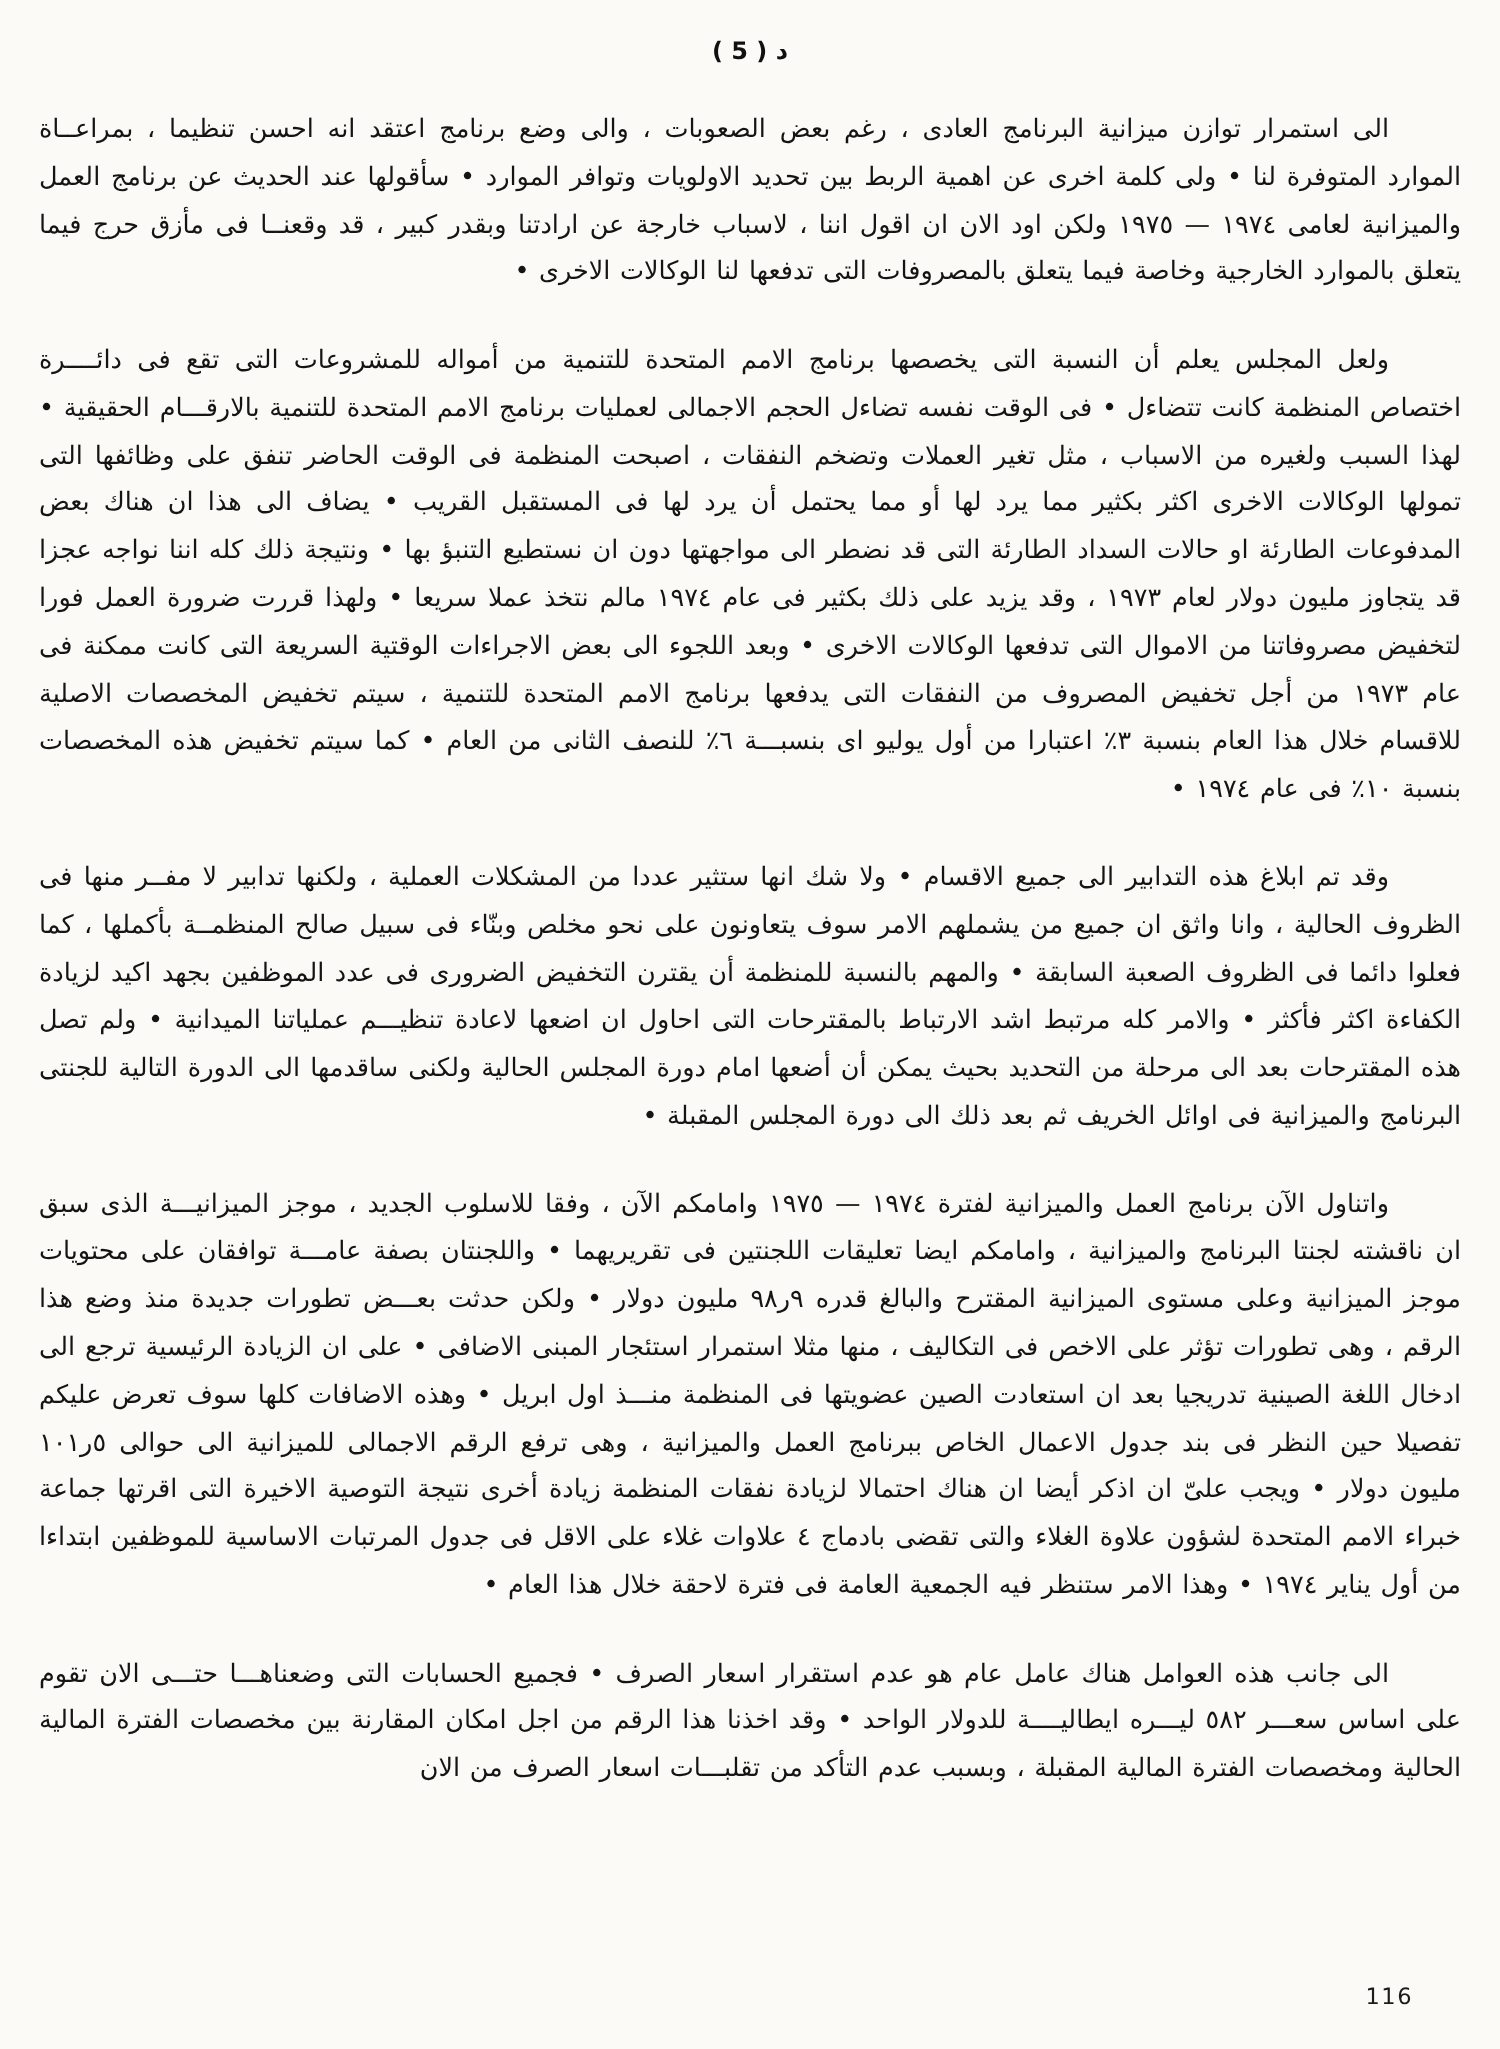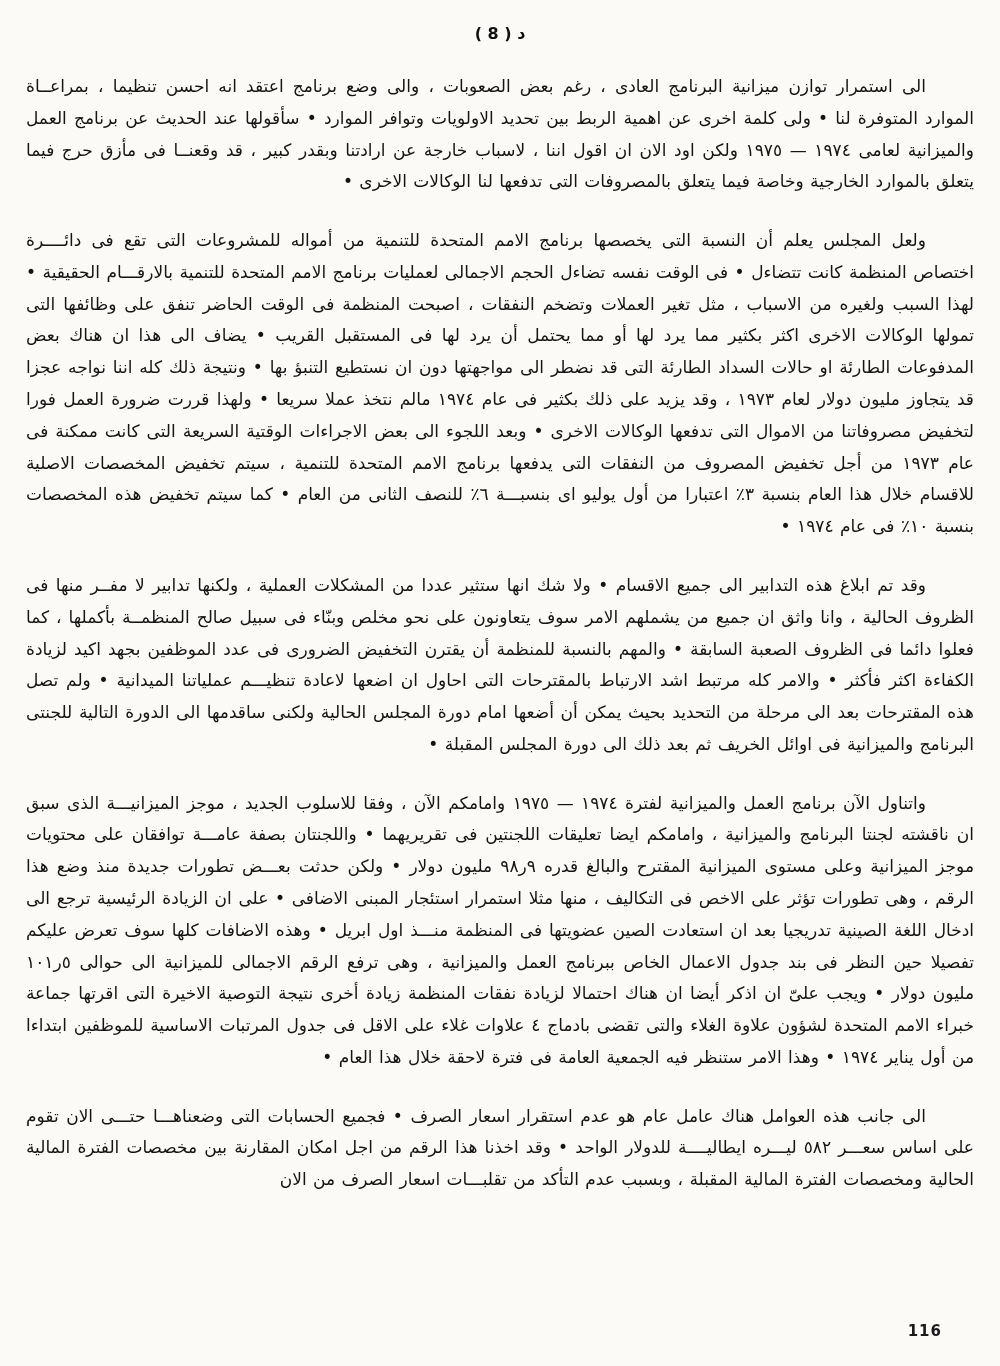--- a/index.html
+++ b/index.html
@@ -40,29 +40,28 @@
     word-spacing: 1px;
   }
   .page-number {
     position: absolute;
     right: 58px;
     bottom: 26px;
     direction: ltr;
     font-size: 15px;
     color: #1b1b1b;
     letter-spacing: 1px;
-    font-weight: bold;
   }
 </style>
 </head>
 <body>
 
 <div class="page">
 
-  <div class="page-header">د ( 8 )</div>
+  <div class="page-header">د ( 5 )</div>
 
   <div class="doc-body">
     <p>الى استمرار توازن ميزانية البرنامج العادى ، رغم بعض الصعوبات ، والى وضع برنامج اعتقد انه احسن تنظيما ، بمراعــاة الموارد المتوفرة لنا • ولى كلمة اخرى عن اهمية الربط بين تحديد الاولويات وتوافر الموارد • سأقولها عند الحديث عن برنامج العمل والميزانية لعامى ١٩٧٤ — ١٩٧٥ ولكن اود الان ان اقول اننا ، لاسباب خارجة عن ارادتنا وبقدر كبير ، قد وقعنــا فى مأزق حرج فيما يتعلق بالموارد الخارجية وخاصة فيما يتعلق بالمصروفات التى تدفعها لنا الوكالات الاخرى •</p>
     <p>ولعل المجلس يعلم أن النسبة التى يخصصها برنامج الامم المتحدة للتنمية من أمواله للمشروعات التى تقع فى دائــــرة اختصاص المنظمة كانت تتضاءل • فى الوقت نفسه تضاءل الحجم الاجمالى لعمليات برنامج الامم المتحدة للتنمية بالارقـــام الحقيقية • لهذا السبب ولغيره من الاسباب ، مثل تغير العملات وتضخم النفقات ، اصبحت المنظمة فى الوقت الحاضر تنفق على وظائفها التى تمولها الوكالات الاخرى اكثر بكثير مما يرد لها أو مما يحتمل أن يرد لها فى المستقبل القريب • يضاف الى هذا ان هناك بعض المدفوعات الطارئة او حالات السداد الطارئة التى قد نضطر الى مواجهتها دون ان نستطيع التنبؤ بها • ونتيجة ذلك كله اننا نواجه عجزا قد يتجاوز مليون دولار لعام ١٩٧٣ ، وقد يزيد على ذلك بكثير فى عام ١٩٧٤ مالم نتخذ عملا سريعا • ولهذا قررت ضرورة العمل فورا لتخفيض مصروفاتنا من الاموال التى تدفعها الوكالات الاخرى • وبعد اللجوء الى بعض الاجراءات الوقتية السريعة التى كانت ممكنة فى عام ١٩٧٣ من أجل تخفيض المصروف من النفقات التى يدفعها برنامج الامم المتحدة للتنمية ، سيتم تخفيض المخصصات الاصلية للاقسام خلال هذا العام بنسبة ٣٪ اعتبارا من أول يوليو اى بنسبـــة ٦٪ للنصف الثانى من العام • كما سيتم تخفيض هذه المخصصات بنسبة ١٠٪ فى عام ١٩٧٤ •</p>
     <p>وقد تم ابلاغ هذه التدابير الى جميع الاقسام • ولا شك انها ستثير عددا من المشكلات العملية ، ولكنها تدابير لا مفــر منها فى الظروف الحالية ، وانا واثق ان جميع من يشملهم الامر سوف يتعاونون على نحو مخلص وبنّاء فى سبيل صالح المنظمــة بأكملها ، كما فعلوا دائما فى الظروف الصعبة السابقة • والمهم بالنسبة للمنظمة أن يقترن التخفيض الضرورى فى عدد الموظفين بجهد اكيد لزيادة الكفاءة اكثر فأكثر • والامر كله مرتبط اشد الارتباط بالمقترحات التى احاول ان اضعها لاعادة تنظيـــم عملياتنا الميدانية • ولم تصل هذه المقترحات بعد الى مرحلة من التحديد بحيث يمكن أن أضعها امام دورة المجلس الحالية ولكنى ساقدمها الى الدورة التالية للجنتى البرنامج والميزانية فى اوائل الخريف ثم بعد ذلك الى دورة المجلس المقبلة •</p>
     <p>واتناول الآن برنامج العمل والميزانية لفترة ١٩٧٤ — ١٩٧٥ وامامكم الآن ، وفقا للاسلوب الجديد ، موجز الميزانيـــة الذى سبق ان ناقشته لجنتا البرنامج والميزانية ، وامامكم ايضا تعليقات اللجنتين فى تقريريهما • واللجنتان بصفة عامـــة توافقان على محتويات موجز الميزانية وعلى مستوى الميزانية المقترح والبالغ قدره ٩ر٩٨ مليون دولار • ولكن حدثت بعـــض تطورات جديدة منذ وضع هذا الرقم ، وهى تطورات تؤثر على الاخص فى التكاليف ، منها مثلا استمرار استئجار المبنى الاضافى • على ان الزيادة الرئيسية ترجع الى ادخال اللغة الصينية تدريجيا بعد ان استعادت الصين عضويتها فى المنظمة منـــذ اول ابريل • وهذه الاضافات كلها سوف تعرض عليكم تفصيلا حين النظر فى بند جدول الاعمال الخاص ببرنامج العمل والميزانية ، وهى ترفع الرقم الاجمالى للميزانية الى حوالى ٥ر١٠١ مليون دولار • ويجب علىّ ان اذكر أيضا ان هناك احتمالا لزيادة نفقات المنظمة زيادة أخرى نتيجة التوصية الاخيرة التى اقرتها جماعة خبراء الامم المتحدة لشؤون علاوة الغلاء والتى تقضى بادماج ٤ علاوات غلاء على الاقل فى جدول المرتبات الاساسية للموظفين ابتداءا من أول يناير ١٩٧٤ • وهذا الامر ستنظر فيه الجمعية العامة فى فترة لاحقة خلال هذا العام •</p>
     <p>الى جانب هذه العوامل هناك عامل عام هو عدم استقرار اسعار الصرف • فجميع الحسابات التى وضعناهـــا حتـــى الان تقوم على اساس سعـــر ٥٨٢ ليـــره ايطاليــــة للدولار الواحد • وقد اخذنا هذا الرقم من اجل امكان المقارنة بين مخصصات الفترة المالية الحالية ومخصصات الفترة المالية المقبلة ، وبسبب عدم التأكد من تقلبـــات اسعار الصرف من الان</p>
   </div>
 
   <div class="page-number">116</div>

